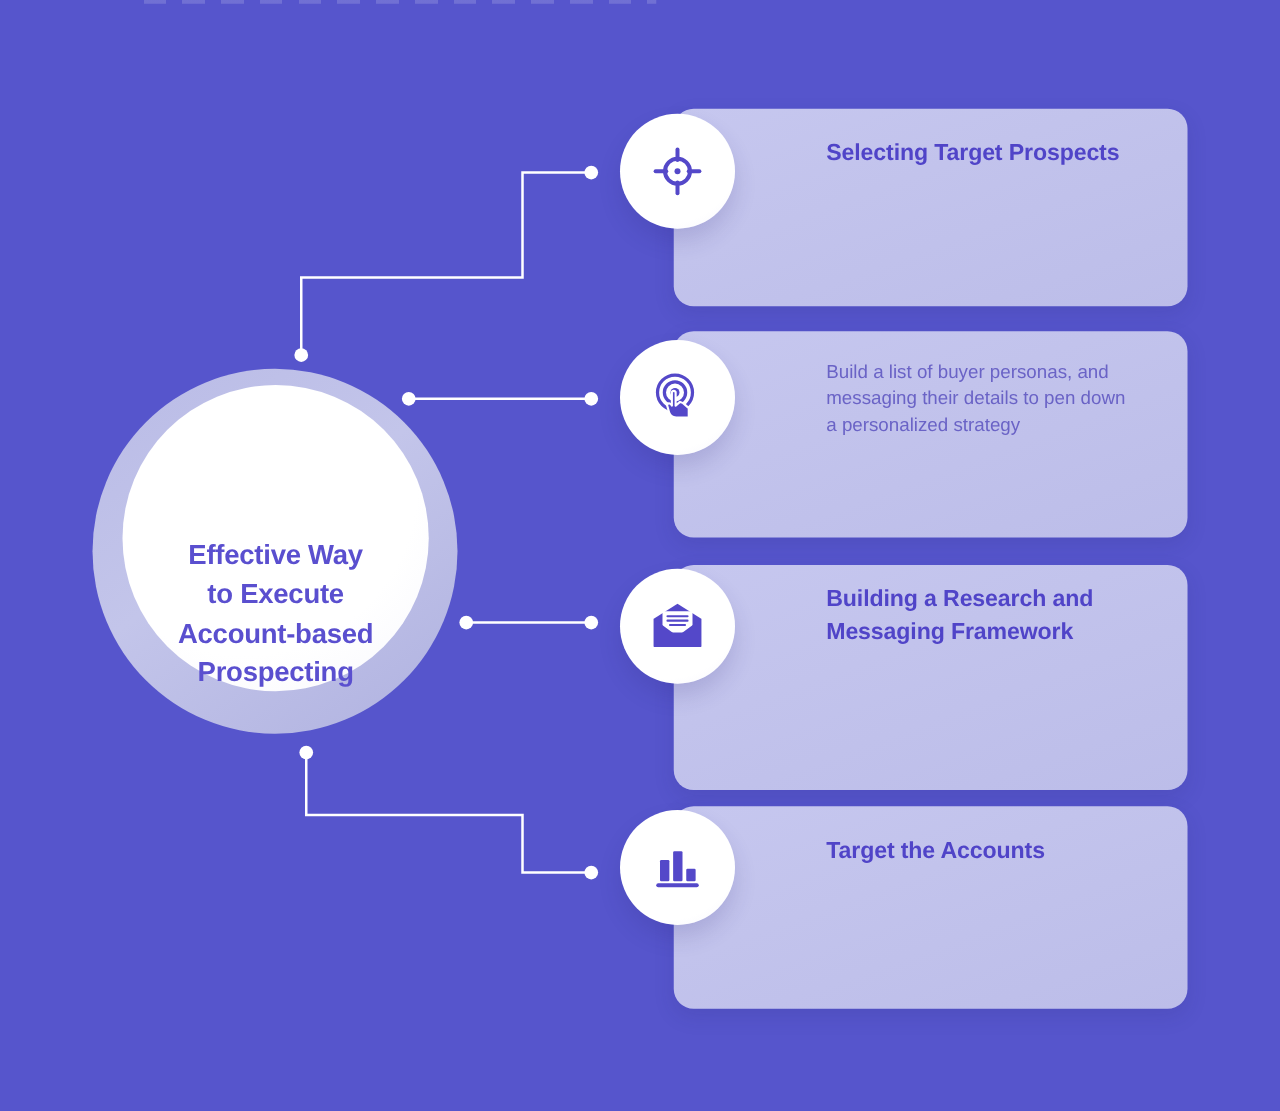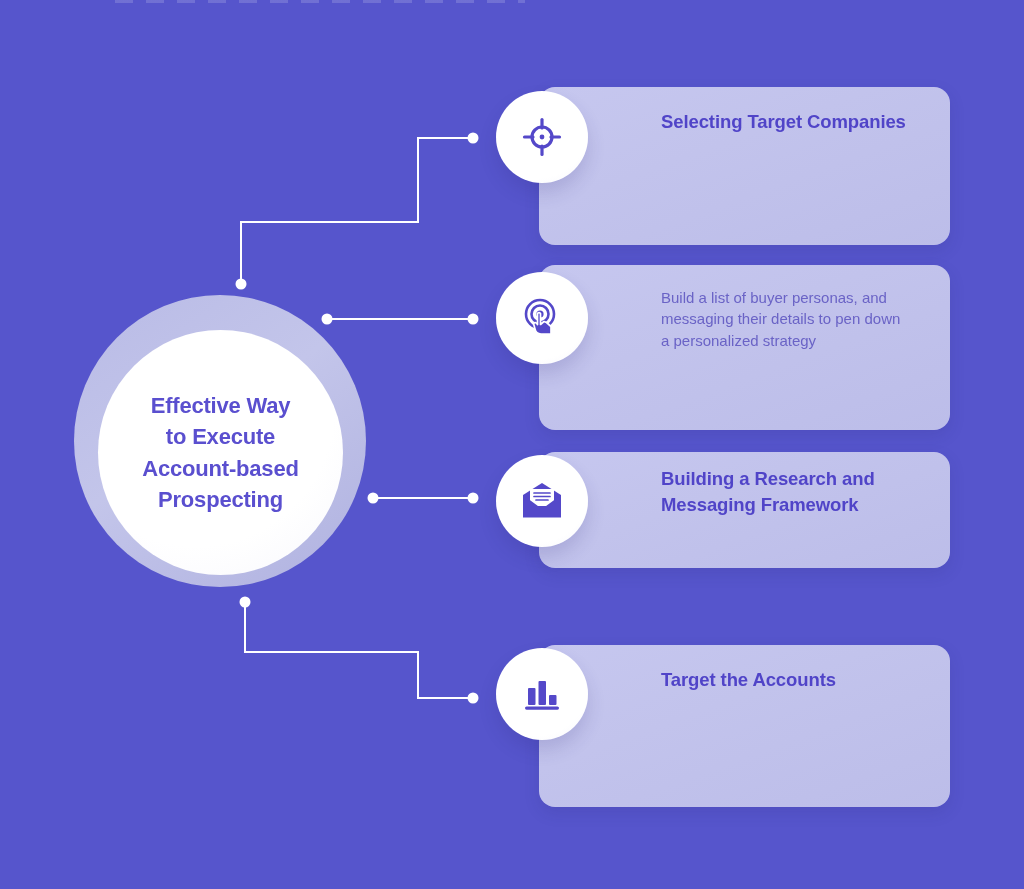--- a/index.html
+++ b/index.html
@@ -18,25 +18,25 @@
   
   #hub-outer {
     position:absolute;
     left:74px; top:295px;
     width:292px; height:292px;
     border-radius:50%;
     background:linear-gradient(145deg,#b9bbe6 0%,#c3c5ea 45%,#b0b2e0 100%);
   }
   #hub-inner {
     position:absolute;
-    left:98px; top:330px;
+    left:98px; top:308px;
     width:245px; height:245px;
     border-radius:50%;
     background:radial-gradient(circle at 40% 32%, #ffffff 0%, #ffffff 62%, #f7f7fc 100%);
-    display:flex; align-items:center; justify-content:center;
+    display:flex; align-items:flex-end; justify-content:center;
   }
   #hub-title {
     color:#5a4fcf;
     font-size:22px;
     font-weight:bold;
     line-height:1.42;
     text-align:center;
     letter-spacing:-0.2px;
     white-space:pre-line;
   }
@@ -127,21 +127,21 @@
   <div id="hub-outer"></div>
   <div id="hub-inner">
     <div id="hub-title">Effective Way
 to Execute
 Account-based
 Prospecting</div>
   </div>
 
   <div class="card" style="left:539px; top:87px; width:411px; height:158px;">
     <div class="card-body">
-      <div class="card-title">Selecting Target Companies</div>
+      <div class="card-title">Selecting Target Prospects</div>
     </div>
   </div>
   <div class="icon-bubble" style="left:496px; top:91px;">
     <span>
       <svg width="40" height="40" viewBox="0 0 40 40">
         <circle cx="20" cy="20" r="10" fill="none" stroke="#5448C9" stroke-width="3.2"></circle>
         <circle cx="20" cy="20" r="2.4" fill="#5448C9"></circle>
         <g stroke="#5448C9" stroke-width="3.2" stroke-linecap="round">
           <line x1="20" y1="2.5" x2="20" y2="11"></line>
           <line x1="20" y1="29" x2="20" y2="37.5"></line>
@@ -165,21 +165,21 @@
         <g fill="none" stroke="#5448C9" stroke-width="2.6">
           <circle cx="19" cy="17" r="14"></circle>
           <circle cx="19" cy="17" r="8.5"></circle>
         </g>
         <circle cx="19" cy="17" r="3.6" fill="#5448C9"></circle>
         <path d="M19.5 16.5 L19.5 27.5 L23 24.5 L25.5 25.5 L30 29.5 L30 37 L20 37 Q15 37 14 32 L12.5 26.5 Q15 24.5 16.5 27.5 L16.5 16.5 Q18 14.8 19.5 16.5 Z" fill="#5448C9" stroke="#FFFFFF" stroke-width="1.7" stroke-linejoin="round"></path>
       </svg>
     </span>
   </div>
 
-  <div class="card" style="left:539px; top:452px; width:411px; height:116px;">
+  <div class="card" style="left:539px; top:452px; width:411px; height:180px;">
     <div class="card-body" style="padding-top:14px;">
       <div class="card-title">Building a Research and Messaging Framework</div>
     </div>
   </div>
   <div class="icon-bubble" style="left:496px; top:455px;">
     <span>
       <svg width="42" height="38" viewBox="0 0 42 38">
         <path d="M2 13 L21 1 L40 13 L40 35 L2 35 Z" fill="#5448C9"></path>
         <rect x="9" y="7" width="24" height="17" fill="#FFFFFF"></rect>
         <g stroke="#5448C9" stroke-width="1.7" stroke-linecap="round">

